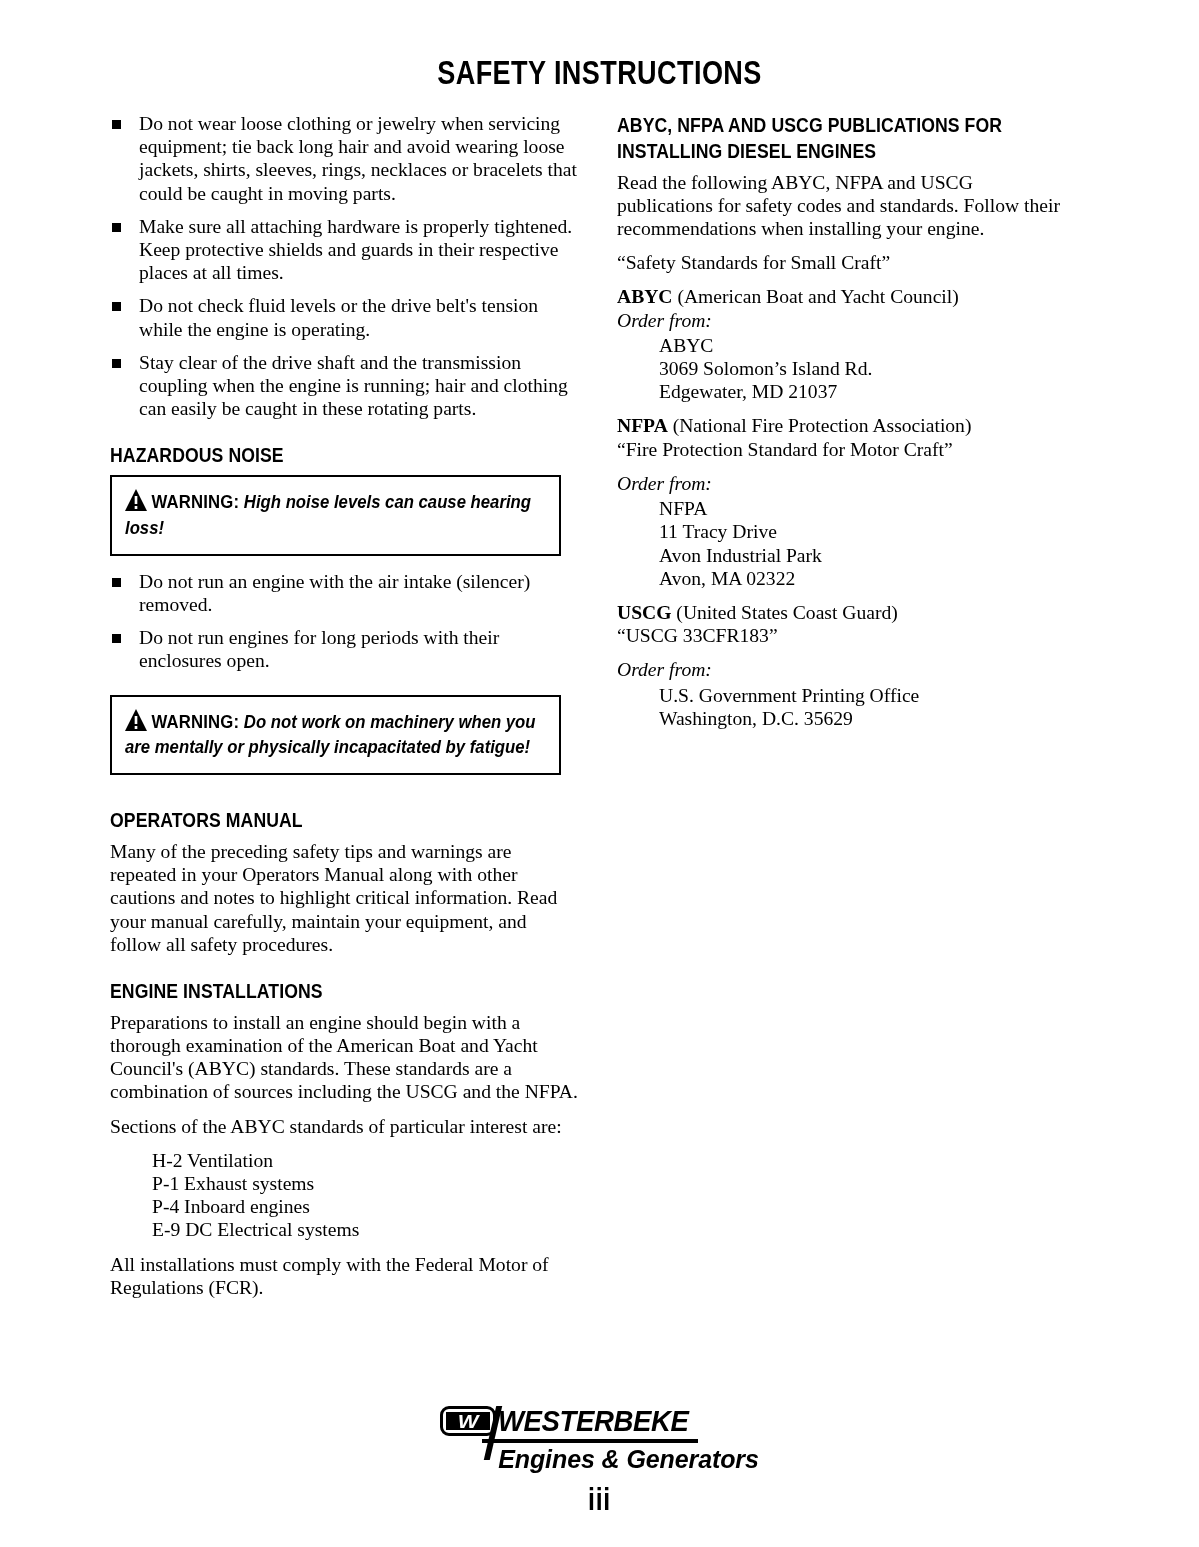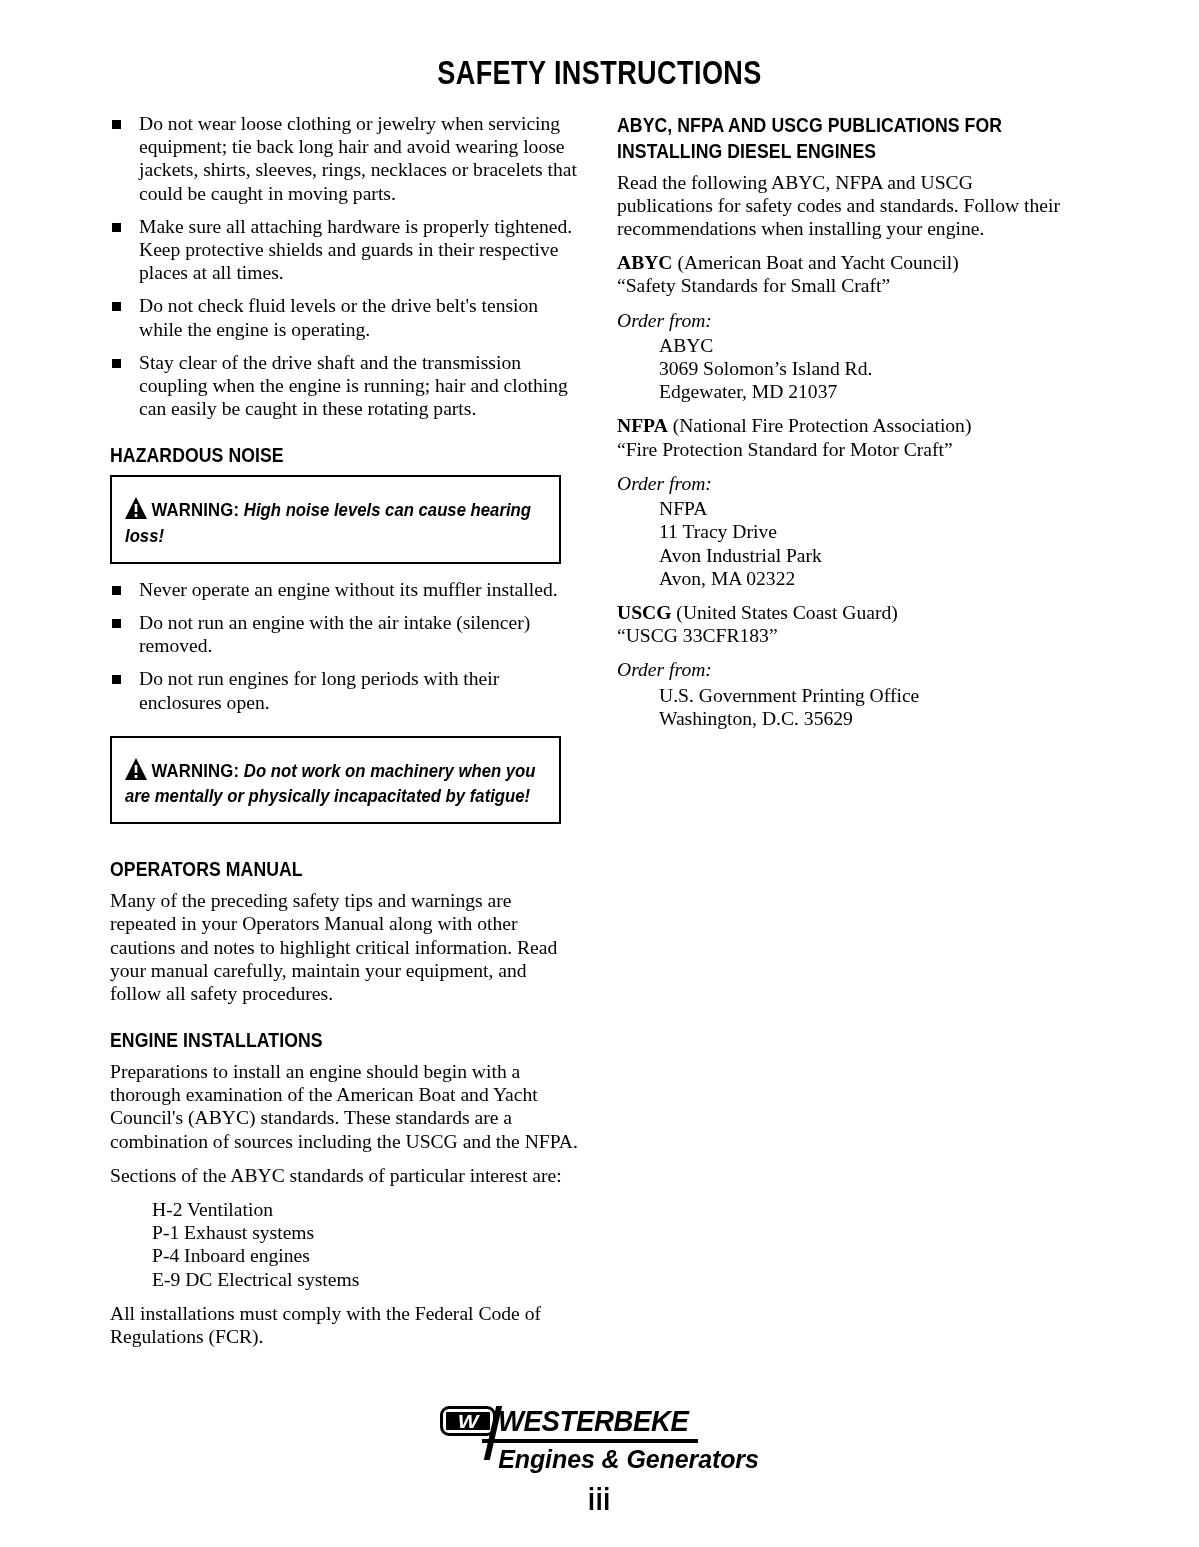--- a/index.html
+++ b/index.html
@@ -95,21 +95,21 @@
     margin: 0 0 11px 0;
     padding-left: 42px;
     font-size: 19.6px;
     line-height: 1.185;
   }
   .indent-block div { white-space: nowrap; }
 
   
   .warn-box {
     border: 2px solid #000;
-    padding: 20px 13px 14px 13px;
+    padding: 12px 13px 14px 13px;
     margin: 4px 17px 14px 0;
     box-sizing: border-box;
   }
   .warn-line {
     font-family: "Liberation Sans", "DejaVu Sans", sans-serif;
     font-size: 19px;
     line-height: 1.33;
     transform: scaleX(0.88);
     transform-origin: left top;
     width: 113%;
@@ -261,21 +261,20 @@
           <rect x="11" y="17" width="3" height="3" fill="#ffffff"></rect>
         </svg>
       </span><span class="warn-label">WARNING:</span>
       <span class="warn-msg">High noise levels can cause hearing loss!</span>
     </div>
   </div>
 
   <ul class="bullets">
     <li>
       <span class="sq-bullet"></span>
-      <span>Never operate an engine without its muffler installed.</span>
     </li>
     <li>
       <span class="sq-bullet"></span>
       <span>Do not run an engine with the air intake (silencer) removed.</span>
     </li>
     <li>
       <span class="sq-bullet"></span>
       <span>Do not run engines for long periods with their enclosures open.</span>
     </li>
   </ul>
@@ -298,33 +297,33 @@
 
   <div class="sec-head gap-before-head">ENGINE INSTALLATIONS</div>
   <p class="body">Preparations to install an engine should begin with a thorough examination of the American Boat and Yacht Council's (ABYC) standards. These standards are a combination of sources including the USCG and the NFPA.</p>
   <p class="body">Sections of the ABYC standards of particular interest are:</p>
   <div class="indent-block">
     <div>H-2 Ventilation</div>
     <div>P-1 Exhaust systems</div>
     <div>P-4 Inboard engines</div>
     <div>E-9 DC Electrical systems</div>
   </div>
-  <p class="body">All installations must comply with the Federal Code of Regulations (FCR).</p>
+  <p class="body">All installations must comply with the Federal Motor of Regulations (FCR).</p>
 </div>
 
 <div class="col col-right">
 
   <div class="sec-head first">ABYC, NFPA AND USCG PUBLICATIONS FOR INSTALLING DIESEL ENGINES</div>
 
   <p class="body">Read the following ABYC, NFPA and USCG publications for safety codes and standards. Follow their recommendations when installing your engine.</p>
 
+  <p class="body">“Safety Standards for Small Craft”</p>
   <p class="body nogap">
     <span class="bold-lead">ABYC</span><span> (American Boat and Yacht Council)</span>
   </p>
-  <p class="body">“Safety Standards for Small Craft”</p>
   <p class="body tight">Order from:</p>
   <div class="indent-block">
     <div>ABYC</div>
     <div>3069 Solomon’s Island Rd.</div>
     <div>Edgewater, MD 21037</div>
   </div>
 
   <p class="body nogap">
     <span class="bold-lead">NFPA</span><span> (National Fire Protection Association)</span>
   </p>

